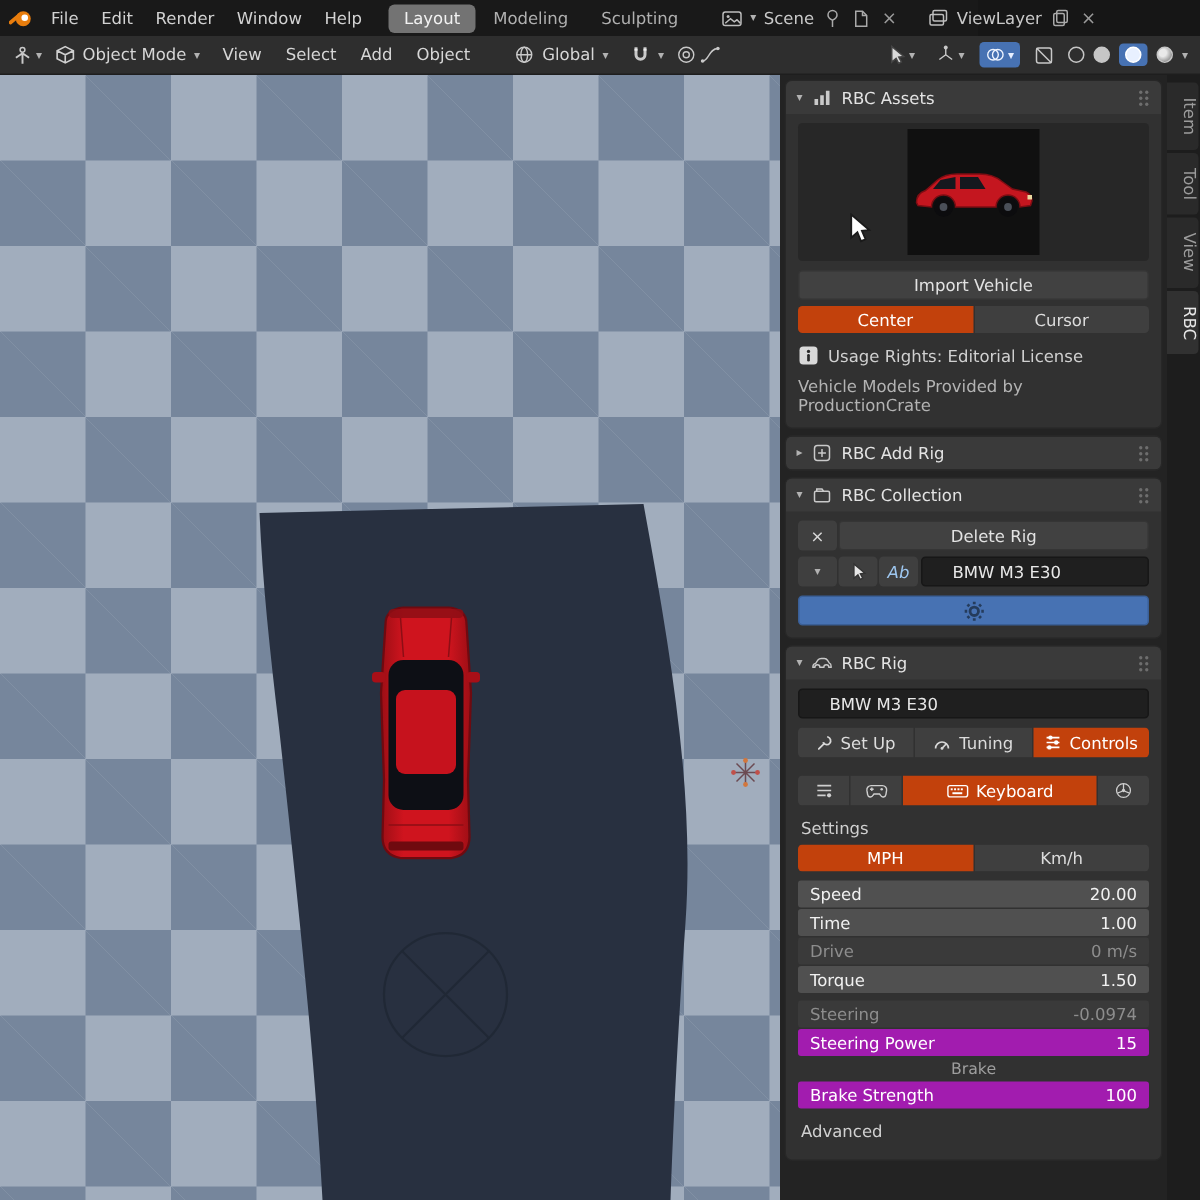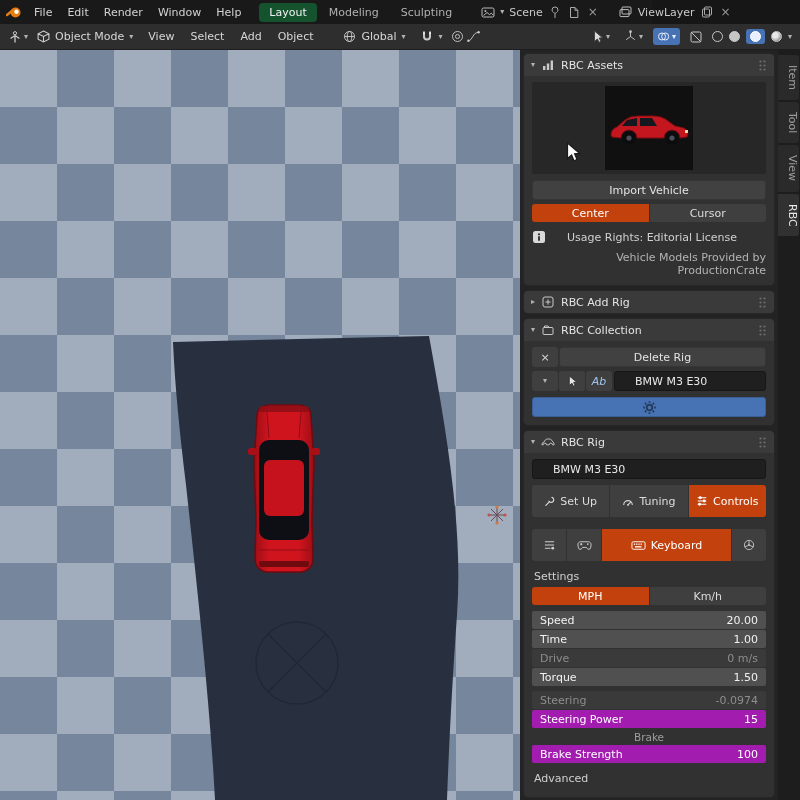--- a/index.html
+++ b/index.html
@@ -5,21 +5,21 @@
   *{margin:0;padding:0;box-sizing:border-box}
   html,body{width:800px;height:800px;background:#161616;font-family:"DejaVu Sans","Liberation Sans",sans-serif;}
   #app{position:relative;width:800px;height:800px;overflow:hidden;color:#d6d6d6;font-size:11px;}
 
   
   .topbar{position:absolute;top:0;left:0;width:652px;height:24px;background:#191919;display:flex;align-items:center;padding:0 6px;gap:1px;}
   .logo{width:18px;height:14px;margin-right:4px;display:flex;align-items:center;justify-content:center;}
   .menu{padding:3px 7px;border-radius:3px;color:#d2d2d2;}
   .ws{display:flex;margin-left:10px;gap:2px;}
   .ws .tab{padding:3px 10px;border-radius:4px;color:#b0b0b0;}
-  .ws .tab.active{background:#14532d;color:#f2f2f2;}
+  .ws .tab.active{background:#737373;color:#f2f2f2;}
   .widget{display:flex;align-items:center;gap:5px;margin-left:18px;color:#c9c9c9;}
   .icn{display:inline-flex;align-items:center;justify-content:center;width:14px;height:14px;}
   .icn svg{display:block;}
   .xbtn{color:#9a9a9a;font-size:12px;padding:0 2px;}
   .chev{font-size:8px;color:#b2b2b2;line-height:1;}
 
   
   .toolbar{position:absolute;top:24px;left:0;width:800px;height:26px;background:#2e2e2e;border-bottom:1px solid #1e1e1e;display:flex;align-items:center;padding:0 8px;gap:2px;}
   .dd{display:flex;align-items:center;gap:5px;padding:2px 6px;border-radius:3px;}
   .tb-menu{padding:3px 7px;color:#d6d6d6;}
@@ -50,26 +50,26 @@
 
   .thumbwrap{height:92px;background:#272727;border-radius:3px;display:flex;align-items:center;justify-content:center;}
   .thumb{width:88px;height:84px;background:#101010;display:flex;align-items:center;justify-content:center;}
 
   .btn{height:20px;background:#414141;border:1px solid #353535;border-radius:3px;display:flex;align-items:center;justify-content:center;gap:6px;color:#e2e2e2;}
   .btn.blue{background:#4772b3;border-color:#3a5f96;color:#fff;}
   .mt4{margin-top:4px}.mt6{margin-top:6px}.mt12{margin-top:12px}.mt14{margin-top:14px}
 
   .seg{display:flex;gap:1px;border-radius:3px;overflow:hidden;}
   .seg>div{flex:1;height:18px;background:#3f3f3f;display:flex;align-items:center;justify-content:center;gap:5px;color:#dcdcdc;}
-  .seg.h20>div{height:32px;}
+  .seg.h20>div{height:20px;}
   .seg>div.active{background:#c2410c;color:#fff;}
   .seg>div.narrow{flex:0 0 34px;}
 
-  .inforow{display:flex;align-items:center;gap:21px;margin-top:8px;color:#d0d0d0;}
-  .credit{margin-top:7px;color:#b3b3b3;text-align:right;}
+  .inforow{display:flex;align-items:center;gap:6px;margin-top:8px;color:#d0d0d0;}
+  .credit{margin-top:7px;color:#b3b3b3;}
 
   .rowflex{display:flex;gap:1px;}
   .iconbtn{width:26px;height:20px;background:#3f3f3f;border-radius:3px;display:flex;align-items:center;justify-content:center;flex:0 0 auto;color:#d8d8d8;}
   .dfield{height:20px;background:#1f1f1f;border:1px solid #171717;border-radius:3px;display:flex;align-items:center;padding:0 20px;color:#e8e8e8;flex:1;}
 
   .section-label{color:#d0d0d0;margin:9px 0 4px 2px;}
   .prow{height:18px;margin-bottom:1px;border-radius:2px;background:#505050;display:flex;justify-content:space-between;align-items:center;padding:0 8px;color:#f1f1f1;}
   .prow.disabled{background:#3a3a3a;color:#8d8d8d;}
   .prow.slider{background:#a21caf;color:#fff;}
   .brake-label{text-align:center;color:#9e9e9e;font-size:10.5px;margin:3px 0 2px;}

